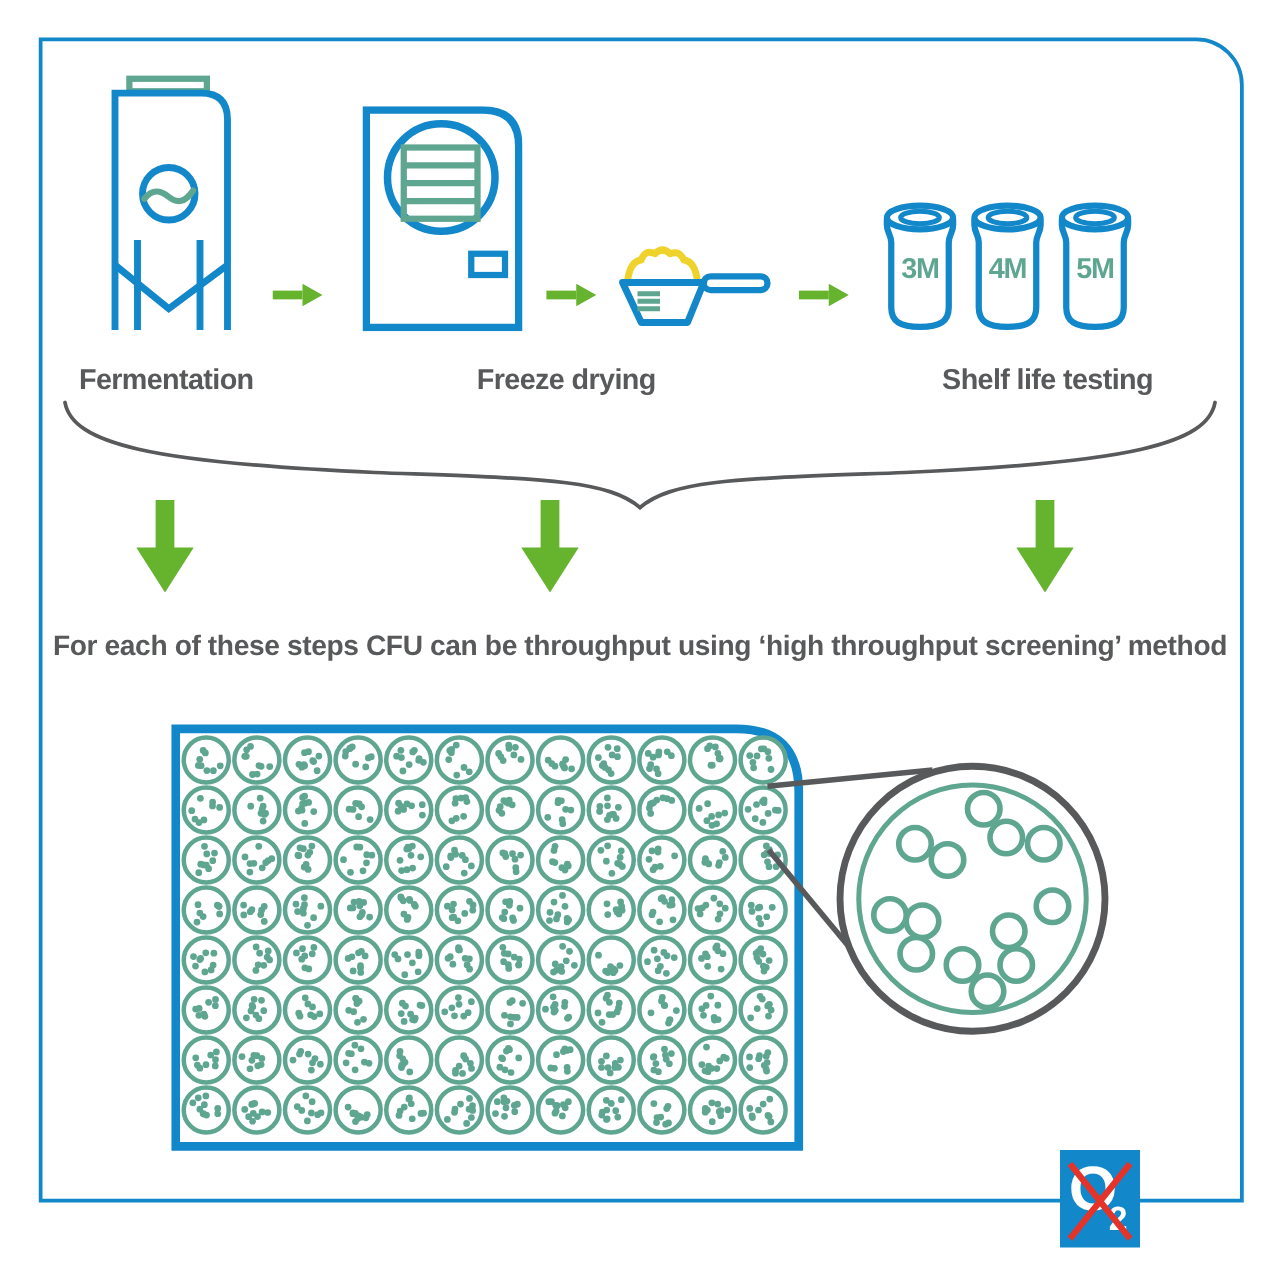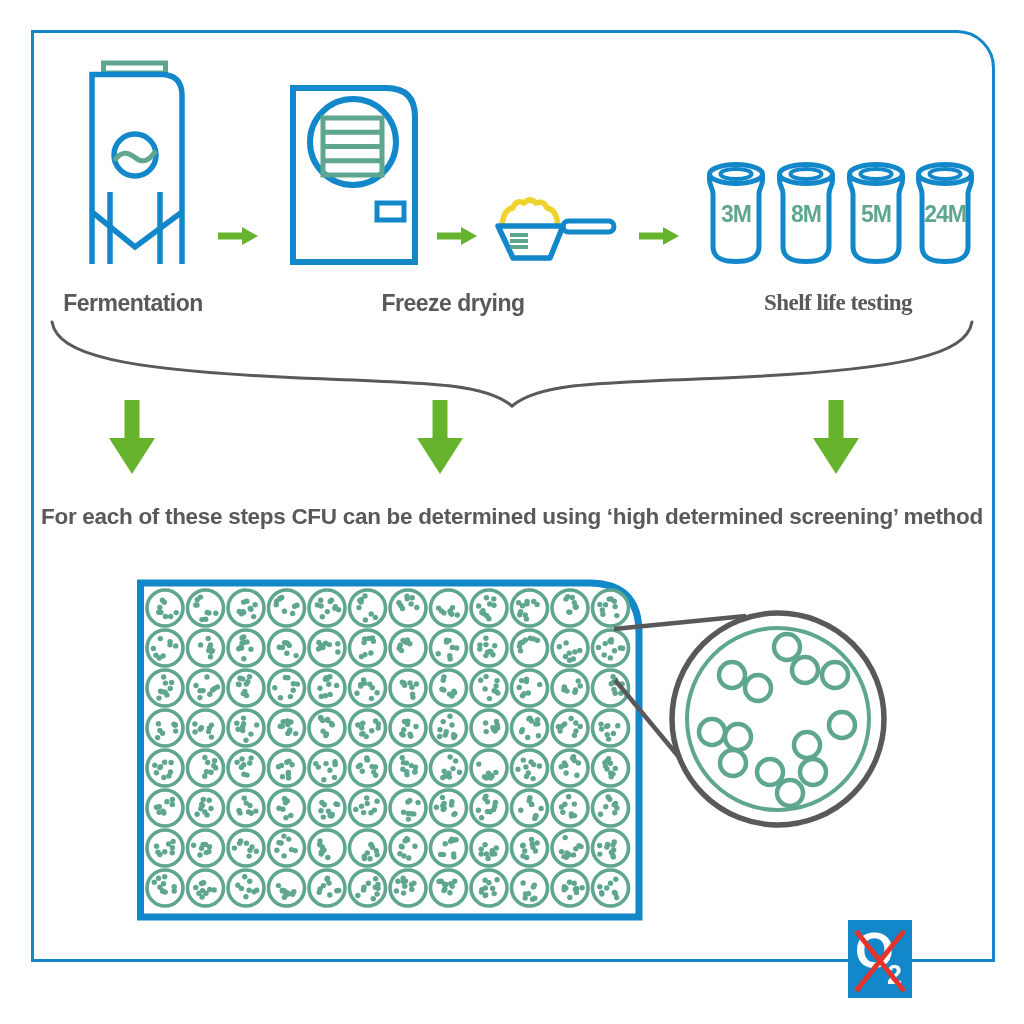--- a/index.html
+++ b/index.html
@@ -81,62 +81,54 @@
       <ellipse class="blue-s" stroke-width="4" cx="31" cy="13" rx="15.5" ry="5"></ellipse>
     </svg>
     <div class="can-label">3M</div>
   </div>
   <div class="can-wrap" style="left:775px;top:161px;">
     <svg width="62" height="104" viewBox="0 0 62 104">
       <path class="blue-s" stroke-width="5" d="M 4.5 14 L 4.5 19 C 4.5 25 8 27 8 33 L 8 85 C 8 96 15 100.5 31 100.5 C 47 100.5 54 96 54 85 L 54 33 C 54 27 57.5 25 57.5 19 L 57.5 14"></path>
       <ellipse class="blue-s" stroke-width="5" cx="31" cy="13" rx="26.5" ry="9.5"></ellipse>
       <ellipse class="blue-s" stroke-width="4" cx="31" cy="13" rx="15.5" ry="5"></ellipse>
     </svg>
-    <div class="can-label">8M</div>
+    <div class="can-label">4M</div>
   </div>
   <div class="can-wrap" style="left:845px;top:161px;">
     <svg width="62" height="104" viewBox="0 0 62 104">
       <path class="blue-s" stroke-width="5" d="M 4.5 14 L 4.5 19 C 4.5 25 8 27 8 33 L 8 85 C 8 96 15 100.5 31 100.5 C 47 100.5 54 96 54 85 L 54 33 C 54 27 57.5 25 57.5 19 L 57.5 14"></path>
       <ellipse class="blue-s" stroke-width="5" cx="31" cy="13" rx="26.5" ry="9.5"></ellipse>
       <ellipse class="blue-s" stroke-width="4" cx="31" cy="13" rx="15.5" ry="5"></ellipse>
     </svg>
     <div class="can-label">5M</div>
   </div>
-  <div class="can-wrap" style="left:914px;top:161px;">
-    <svg width="62" height="104" viewBox="0 0 62 104">
-      <path class="blue-s" stroke-width="5" d="M 4.5 14 L 4.5 19 C 4.5 25 8 27 8 33 L 8 85 C 8 96 15 100.5 31 100.5 C 47 100.5 54 96 54 85 L 54 33 C 54 27 57.5 25 57.5 19 L 57.5 14"></path>
-      <ellipse class="blue-s" stroke-width="5" cx="31" cy="13" rx="26.5" ry="9.5"></ellipse>
-      <ellipse class="blue-s" stroke-width="4" cx="31" cy="13" rx="15.5" ry="5"></ellipse>
-    </svg>
-    <div class="can-label">24M</div>
-  </div>
 
   <div class="step-label" style="left:13px;top:290px;">Fermentation</div>
   <div class="step-label" style="left:333px;top:290px;">Freeze drying</div>
-  <div class="step-label" style="left:718px;top:290px;font-family:Liberation Serif, serif;">Shelf life testing</div>
+  <div class="step-label" style="left:718px;top:290px;">Shelf life testing</div>
 
   <svg class="abs" style="left:40px;top:315px;" width="944" height="100" viewBox="0 0 944 100">
     <path class="gray-s" stroke-width="3" stroke-linecap="round" d="M 12 7 C 18 40 80 55 260 63 C 390 68 445 68 472 91"></path>
     <path class="gray-s" stroke-width="3" stroke-linecap="round" d="M 932 7 C 926 40 864 55 684 63 C 554 68 499 68 472 91"></path>
   </svg>
 
   <svg class="abs" style="left:109px;top:400px;" width="46" height="74" viewBox="0 0 46 74">
     <rect class="green-f" x="15.5" y="0" width="15" height="39"></rect>
       <polygon class="green-f" points="0,38 46,38 23,74"></polygon>
   </svg>
   <svg class="abs" style="left:417px;top:400px;" width="46" height="74" viewBox="0 0 46 74">
     <rect class="green-f" x="15.5" y="0" width="15" height="39"></rect>
       <polygon class="green-f" points="0,38 46,38 23,74"></polygon>
   </svg>
   <svg class="abs" style="left:813px;top:400px;" width="46" height="74" viewBox="0 0 46 74">
     <rect class="green-f" x="15.5" y="0" width="15" height="39"></rect>
       <polygon class="green-f" points="0,38 46,38 23,74"></polygon>
   </svg>
 
-  <div class="caption">For each of these steps CFU can be determined using ‘high determined screening’ method</div>
+  <div class="caption">For each of these steps CFU can be throughput using ‘high throughput screening’ method</div>
 
   <svg class="abs" style="left:137px;top:579px;" width="506" height="342" viewBox="0 0 506 342">
     <path class="blue-s" stroke-width="7" d="M 3.5 338 L 3.5 4 L 452 4 Q 502 4 502 54 L 502 338 Z"></path>
     <g id="wells">
         <circle cx="28" cy="29" r="18" class="well-ring"></circle>
         <circle cx="39.2" cy="33.6" r="2.7" class="well-dot"></circle>
         <circle cx="25.5" cy="21.3" r="2.7" class="well-dot"></circle>
         <circle cx="21.7" cy="33.3" r="2.7" class="well-dot"></circle>
         <circle cx="28.5" cy="37.4" r="2.7" class="well-dot"></circle>
         <circle cx="27.3" cy="23.3" r="2.7" class="well-dot"></circle>

